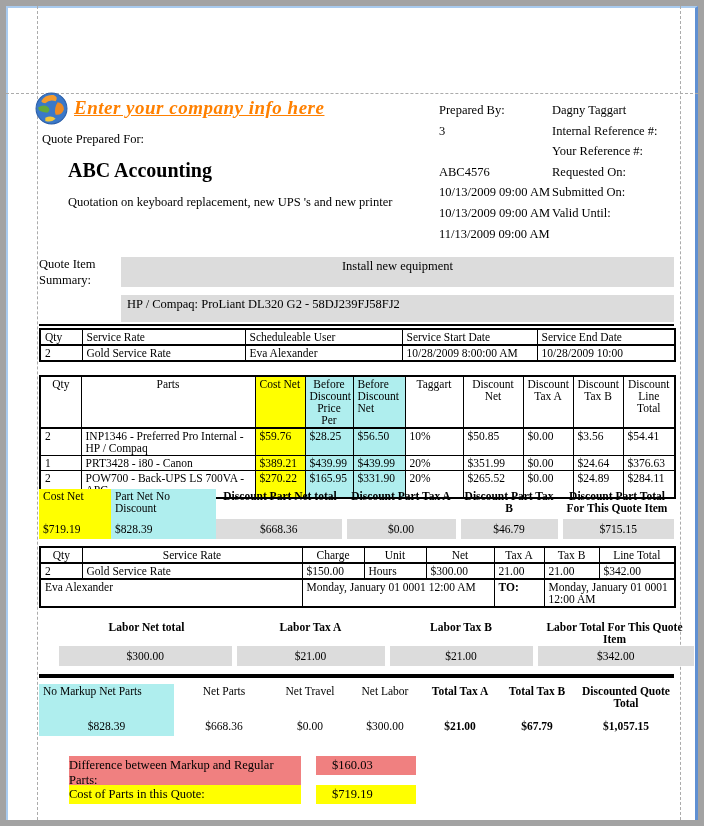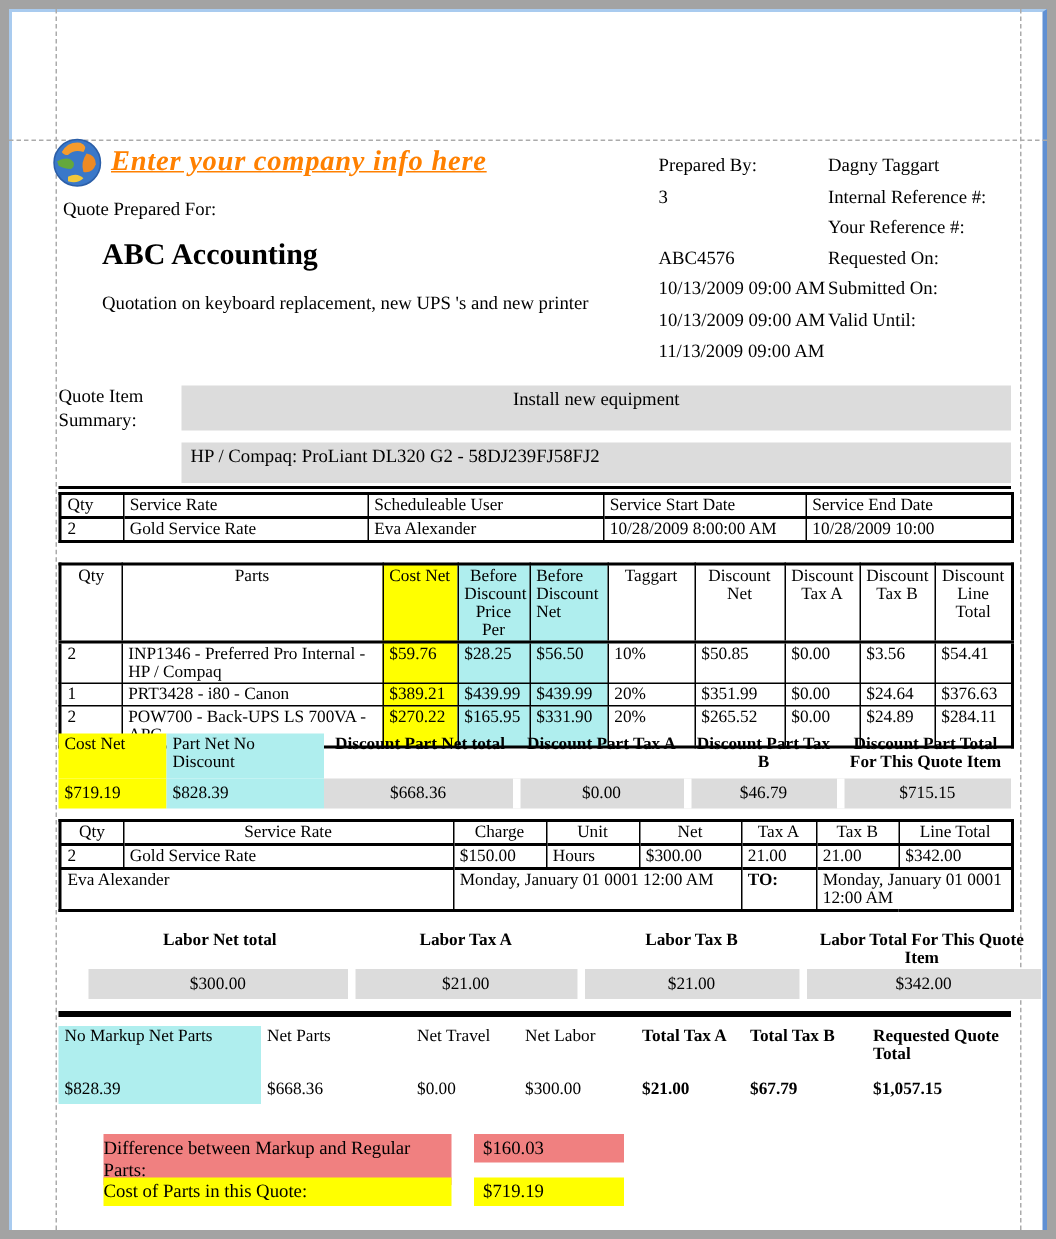--- a/index.html
+++ b/index.html
@@ -25,34 +25,34 @@
   .desc { font-size:12.5px; line-height:1.35; width:335px; }
   .info-grid { display:grid; grid-template-columns:113px 160px; grid-auto-rows:20.6px; font-size:12.5px; }
   .fld-label { font-size:12.5px; width:80px; line-height:1.25; }
   .fld { background:#DCDCDC; font-size:12.5px; padding:2px 6px; }
   .divider { background:#000; }
 
   table.grid { border-collapse:collapse; table-layout:fixed; width:635px; font-size:11.5px; border:2px solid #000; }
   table.grid th, table.grid td { border:1px solid #000; padding:1px 4px; text-align:left; font-weight:normal; vertical-align:top; }
   table.grid tr.hd th { border-bottom:2px solid #000; }
   .c { text-align:center !important; }
-  .r { text-align:left; }
+  .r { text-align:center; }
   .b { font-weight:bold !important; }
   .yellow { background:#FFFF00; }
   .cyan { background:#AFEEEE; }
   .gray { background:#DCDCDC; }
   .pink { background:#F08080; }
 
   table.tot { border-collapse:collapse; table-layout:fixed; width:635px; font-size:11.5px; }
   table.tot th, table.tot td { padding:1px 4px; vertical-align:top; font-weight:normal; }
   table.tot .gap { border-left:5px solid #fff; }
   table.tot td.val { padding-top:4px; padding-bottom:4px; }
 
   .foot-label { position:absolute; left:63px; width:232px; font-size:12.5px; padding:2px 0; }
-  .foot-value { position:absolute; left:310px; width:100px; font-size:12.5px; padding:2px 6px; }
+  .foot-value { position:absolute; left:310px; width:100px; font-size:12.5px; padding:2px 16px; }
 </style>
 </head>
 <body>
 
 <div class="window">
   <div class="chrome"></div>
 
   <div class="guide-v" style="left:31px"></div>
   <div class="guide-v" style="left:674px"></div>
   <div class="guide-h" style="top:87px"></div>
@@ -291,21 +291,21 @@
         <col style="width:96px">
       </colgroup>
     <tbody>
         <tr>
       <th class="cyan" style="text-align:left; height:32px;">No Markup Net Parts</th>
       <th class="r">Net Parts</th>
       <th class="r">Net Travel</th>
       <th class="r">Net Labor</th>
       <th class="r b">Total Tax A</th>
       <th class="r b">Total Tax B</th>
-      <th class="r b">Requested Quote Total</th>
+      <th class="r b">Discounted Quote Total</th>
     </tr>
     <tr>
       <td class="cyan r val">$828.39</td>
       <td class="r val">$668.36</td>
       <td class="r val">$0.00</td>
       <td class="r val">$300.00</td>
       <td class="r b val">$21.00</td>
       <td class="r b val">$67.79</td>
       <td class="r b val">$1,057.15</td>
     </tr>

